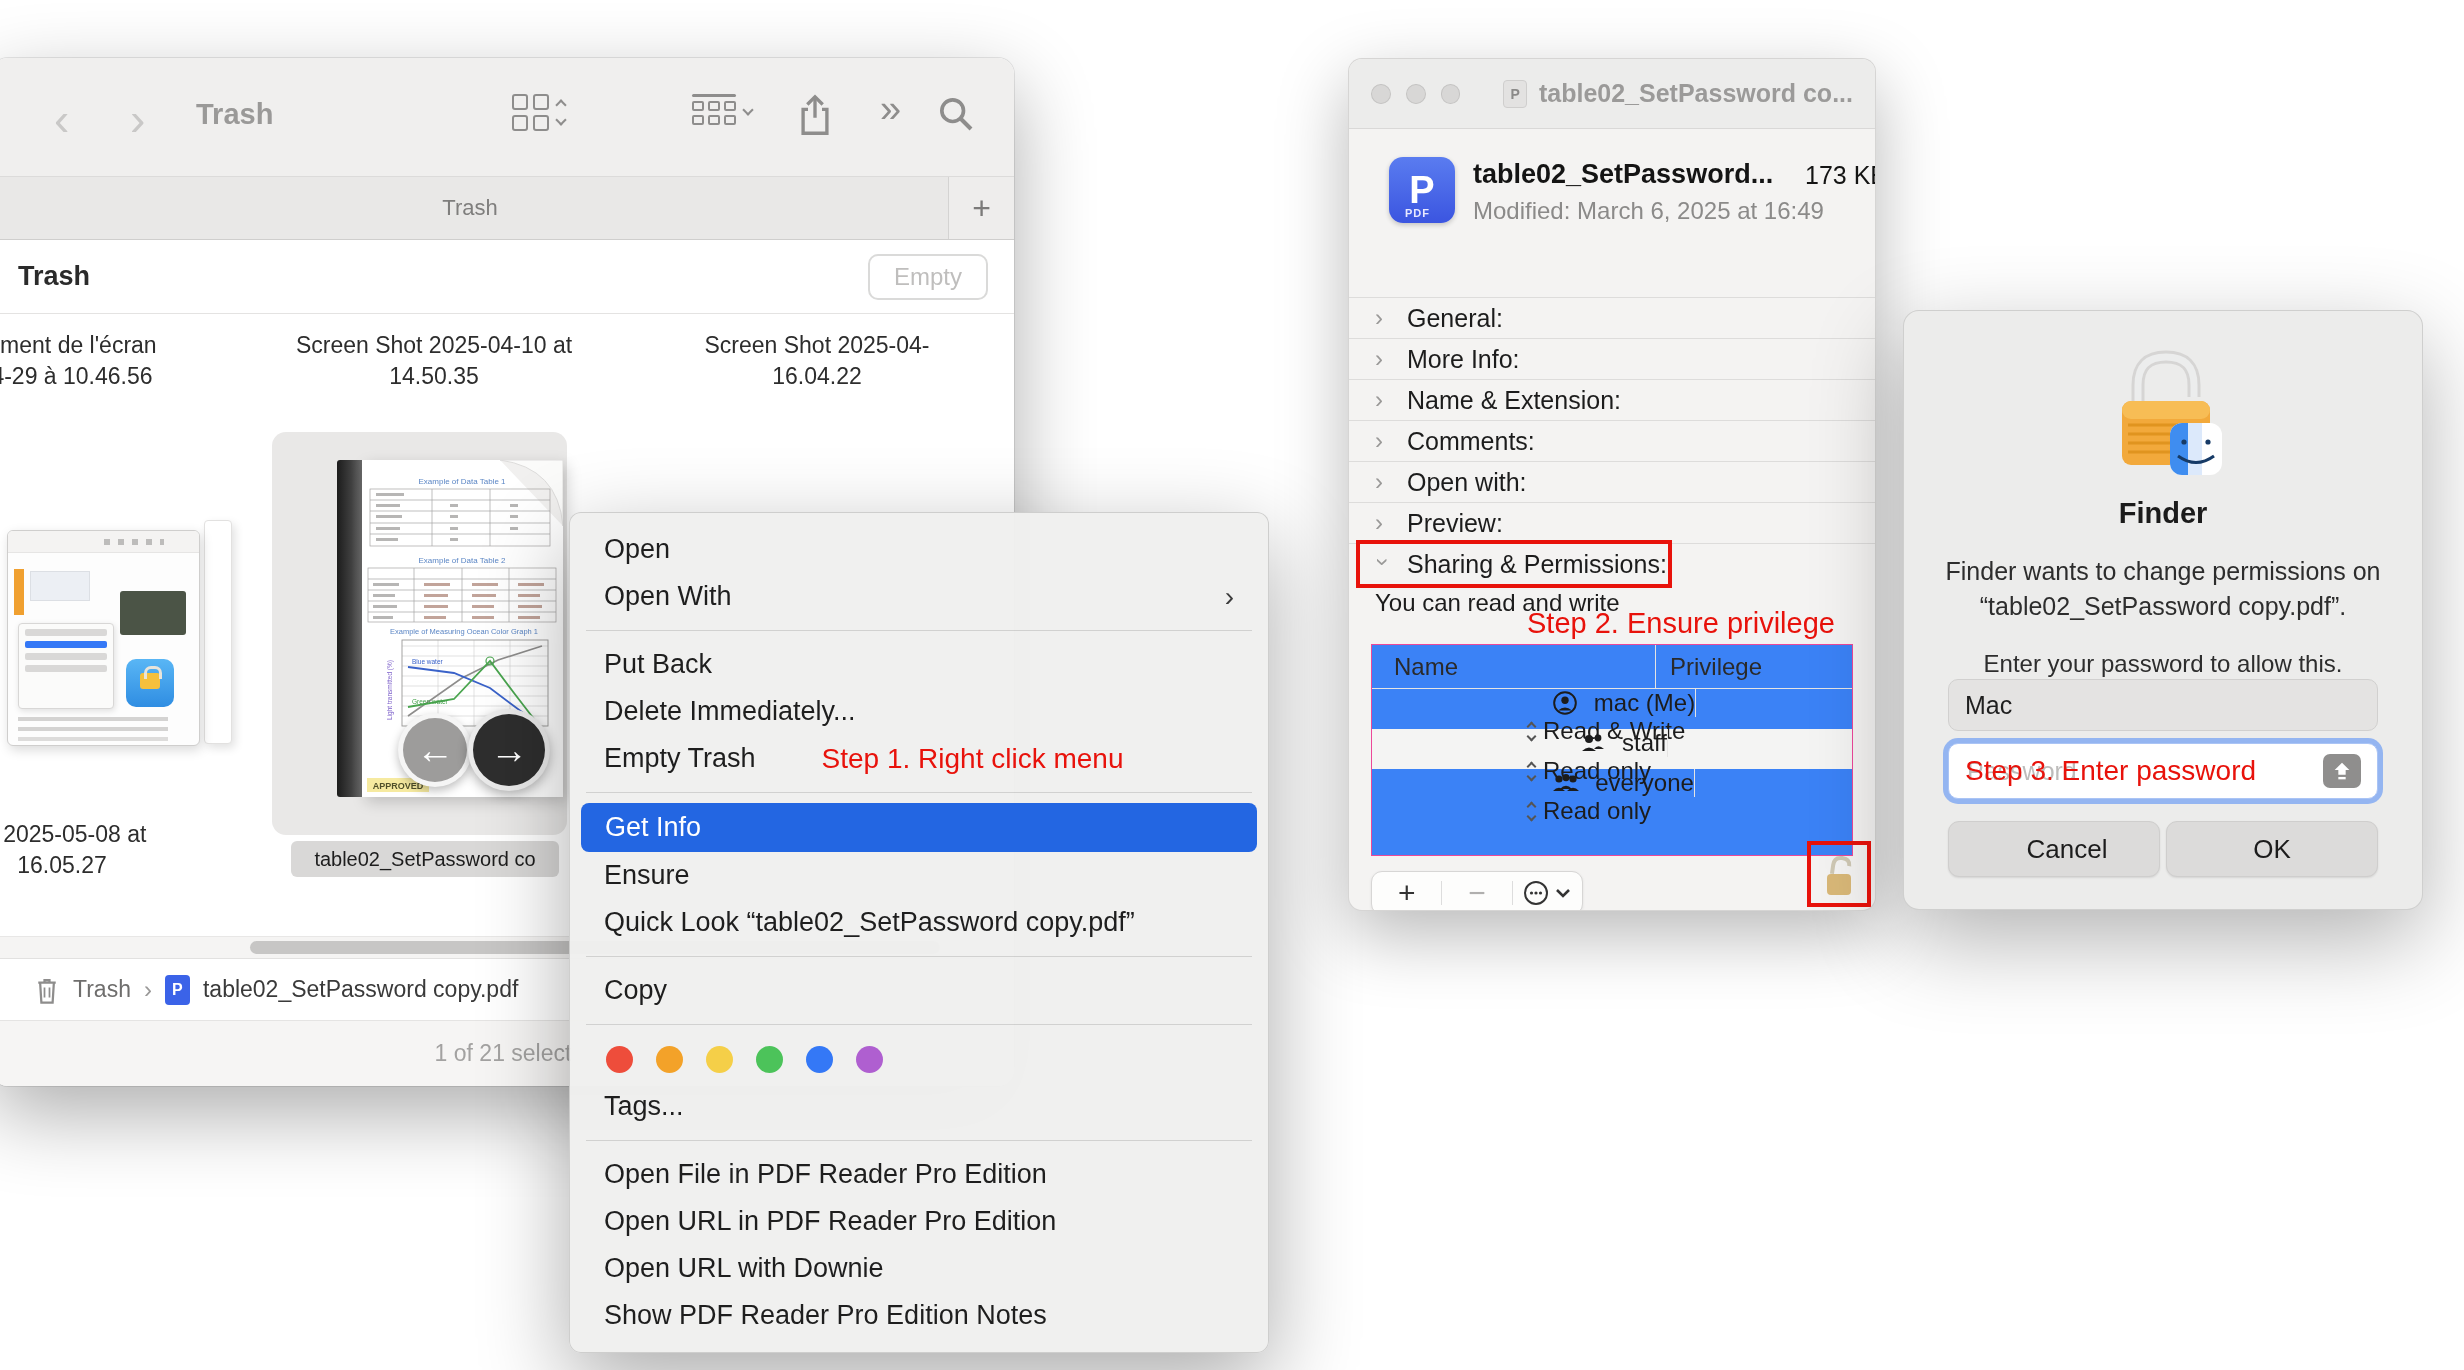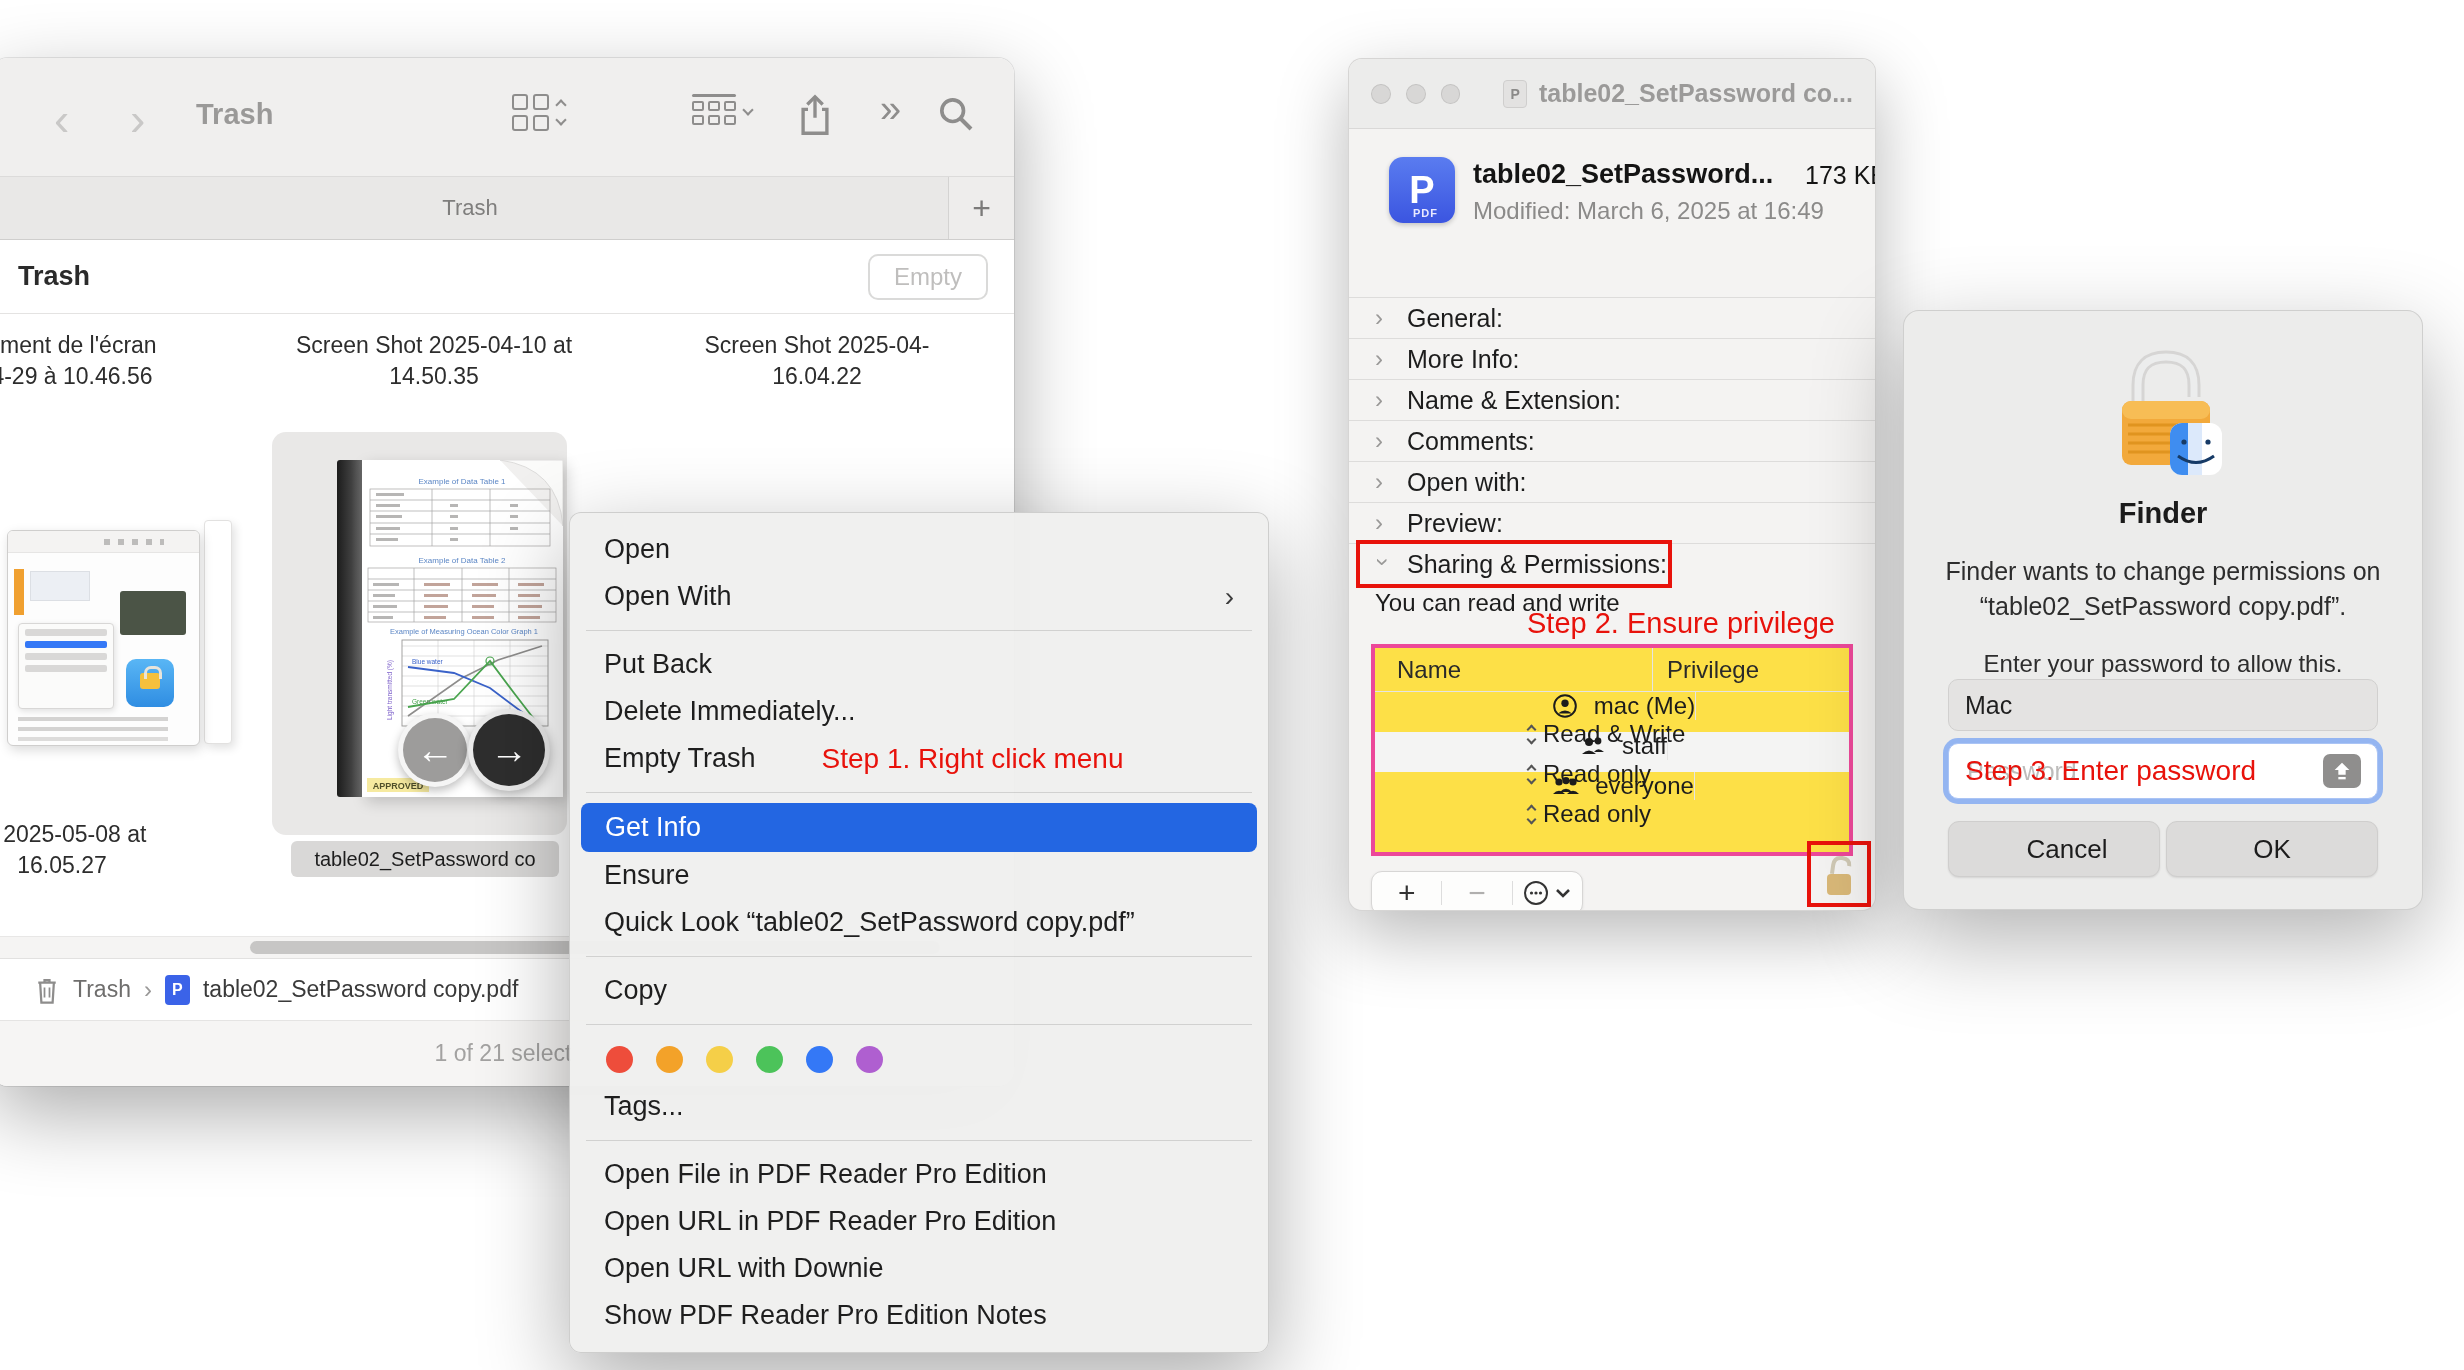--- a/index.html
+++ b/index.html
@@ -92,32 +92,32 @@
   .info { position:absolute; left:1348px; top:58px; width:528px; height:853px; background:#f4f3f2;
     border-radius:14px; overflow:hidden; border:1px solid rgba(0,0,0,.12);
     box-shadow:0 24px 70px rgba(0,0,0,.28); }
   .info-titlebar { position:relative; height:70px; background:#ececeb; border-bottom:1px solid #d9d8d7; display:flex; align-items:center; padding:0 22px; }
   .light { width:20px; height:20px; border-radius:50%; background:#d8d7d6; border:1px solid #c5c4c3; margin-right:15px; }
   .proxy { width:24px; height:28px; background:#e3e2e1; border:1px solid #cfcecd; border-radius:4px; margin:0 12px 0 28px; display:flex; align-items:center; justify-content:center; font-size:14px; font-weight:700; color:#8b8a89; }
   .info-title { font-size:25px; font-weight:700; color:#9b9a99; white-space:nowrap; }
   .filehead { position:absolute; left:0; top:70px; right:0; height:150px; }
   .appicon { position:absolute; left:40px; top:28px; width:66px; height:66px; background:linear-gradient(180deg,#5a7cf0,#3b55e0); border-radius:14px; box-shadow:0 2px 5px rgba(0,0,0,.2); display:flex; align-items:center; justify-content:center; }
   .appicon .pglyph { color:#fff; font-size:38px; font-weight:700; }
-  .appicon .badge { position:absolute; left:24px; bottom:4px; font-size:11px; font-weight:700; color:#e8e8ff; letter-spacing:1px; }
+  .appicon .badge { position:absolute; left:16px; bottom:4px; font-size:11px; font-weight:700; color:#e8e8ff; letter-spacing:1px; }
   .file-name { position:absolute; left:124px; top:30px; font-size:27px; font-weight:700; color:#141414; white-space:nowrap; }
   .file-size { position:absolute; right:-12px; top:32px; font-size:25px; color:#141414; }
   .file-mod { position:absolute; left:124px; top:68px; font-size:24px; color:#8b8a89; }
   .sections { position:absolute; left:0; right:0; top:238px; }
   .sec-row { position:relative; height:41px; border-top:1px solid #dddcdb; display:flex; align-items:center; padding-left:26px; gap:16px; font-size:25px; color:#1c1c1c; }
   .sec-chev { color:#9a9998; font-size:24px; width:16px; }
   .sec-chev.open { transform:rotate(90deg) translateX(2px); }
   .redbox-sharing { position:absolute; left:7px; top:-4px; width:316px; height:48px; border:4px solid #e8120b; pointer-events:none; }
   .perm-note { position:absolute; left:26px; top:530px; font-size:24px; color:#1c1c1c; }
   .step2 { position:absolute; left:178px; top:548px; font-size:29px; white-space:nowrap; }
-  .permtable { position:absolute; left:22px; top:585px; width:482px; height:212px; background:#fde047; border:4px solid #ec4899; }
+  .permtable { position:absolute; left:22px; top:585px; width:482px; height:212px; background:#3b82f6; border:1px solid #ec4899; }
   .pt-head { display:flex; height:44px; border-bottom:1px solid #e5e4e3; align-items:center; font-size:24px; color:#2a2a2a; }
   .pt-row { display:flex; height:40px; align-items:center; font-size:24px; color:#1c1c1c;flex-direction:column; }
   .pt-row.alt { background:#f4f4f3; }
   .pt-c1 { flex:1; display:flex; align-items:center; padding-left:22px; gap:14px; border-right:1px solid #e5e4e3; height:100%; }
   .pt-c2 { width:196px; display:flex; align-items:center; padding-left:14px; gap:8px; height:100%; }
   .sorticon { display:flex; flex-direction:column; gap:3px; }
   .sorticon .chev { border-color:#555; width:7px; height:7px; border-width:2px; }
   .uicon { width:30px; display:flex; justify-content:center; }
   .pt-actions { position:absolute; left:22px; top:812px; height:44px; width:212px; background:#fdfdfc; border:1px solid #d7d6d5; border-radius:11px; box-shadow:0 1px 3px rgba(0,0,0,.08); display:flex; align-items:center; }
   .pa-btn { flex:1; display:flex; align-items:center; justify-content:center; font-size:30px; color:#333; height:100%; }

